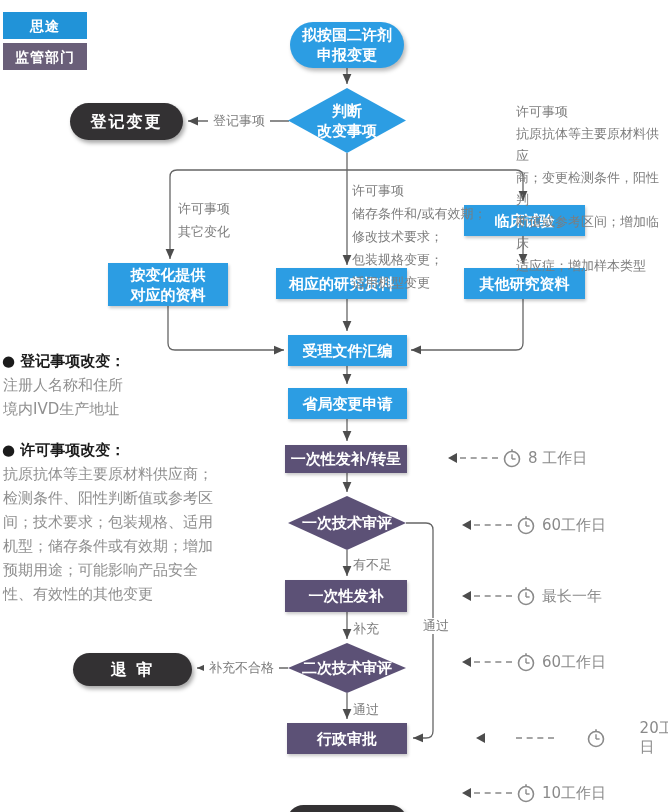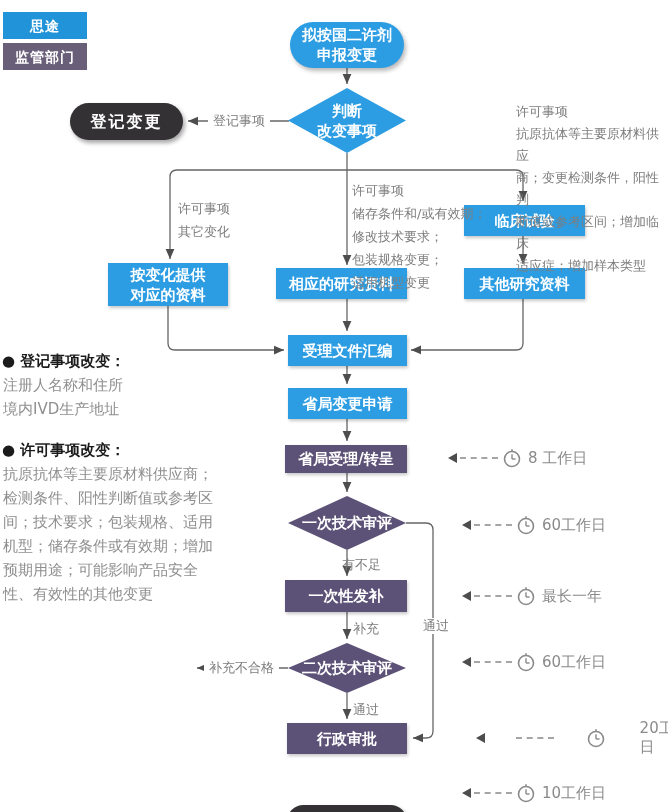--- a/index.html
+++ b/index.html
@@ -67,41 +67,42 @@
   <div class="node blue diamond" style="left:288px;top:88px;width:118px;height:65px;">判断
 改变事项</div>
   <div class="node pill" style="left:70px;top:103px;width:113px;height:37px;">登记变更</div>
   <div class="node blue" style="left:464px;top:205px;width:121px;height:31px;">临床试验</div>
   <div class="node blue" style="left:108px;top:263px;width:120px;height:43px;">按变化提供
 对应的资料</div>
   <div class="node blue" style="left:276px;top:268px;width:131px;height:31px;">相应的研究资料</div>
   <div class="node blue" style="left:464px;top:268px;width:121px;height:31px;">其他研究资料</div>
   <div class="node blue" style="left:288px;top:335px;width:119px;height:31px;">受理文件汇编</div>
   <div class="node blue" style="left:288px;top:388px;width:119px;height:31px;">省局变更申请</div>
-  <div class="node purple" style="left:285px;top:445px;width:122px;height:28px;">省局受理/转呈</div>
+  <div class="node purple" style="left:285px;top:445px;width:122px;height:28px;">一次性发补/转呈</div>
   <div class="node purple diamond" style="left:288px;top:496px;width:118px;height:54px;">一次技术审评</div>
   <div class="node purple" style="left:285px;top:580px;width:122px;height:32px;">一次性发补</div>
   <div class="node purple diamond" style="left:288px;top:643px;width:118px;height:50px;">二次技术审评</div>
+  <div class="node pill" style="left:73px;top:653px;width:119px;height:33px;">退 审</div>
   <div class="node purple" style="left:287px;top:723px;width:120px;height:31px;">行政审批</div>
   <div class="node pill" style="left:287px;top:777px;width:120px;height:33px;margin-top:28px;">制 证</div>
 
   <div class="edge-label on-line" style="left:208px;top:113px;">登记事项</div>
   <div class="edge-label" style="left:178px;top:197px;">许可事项
 其它变化</div>
   <div class="edge-label" style="left:352px;top:179px;">许可事项
 储存条件和/或有效期；
 修改技术要求；
 包装规格变更；
 适用机型变更</div>
   <div class="edge-label" style="left:516px;top:101px;width:152px;line-height:22px;">许可事项
 抗原抗体等主要原材料供应
 商；变更检测条件，阳性判
 断值或参考区间；增加临床
 适应症；增加样本类型</div>
-  <div class="edge-label" style="left:342px;top:553px;">有不足</div>
+  <div class="edge-label" style="left:353px;top:553px;">有不足</div>
   <div class="edge-label" style="left:353px;top:617px;">补充</div>
   <div class="edge-label on-line" style="left:418px;top:618px;">通过</div>
   <div class="edge-label on-line" style="left:204px;top:660px;">补充不合格</div>
   <div class="edge-label" style="left:353px;top:698px;">通过</div>
 
   <div class="note-title" style="left:2px;top:352px;">● 登记事项改变：</div>
   <div class="note-body" style="left:3px;top:373px;">注册人名称和住所
 境内IVD生产地址</div>
   <div class="note-title" style="left:2px;top:441px;">● 许可事项改变：</div>
   <div class="note-body" style="left:3px;top:462px;">抗原抗体等主要原材料供应商；

